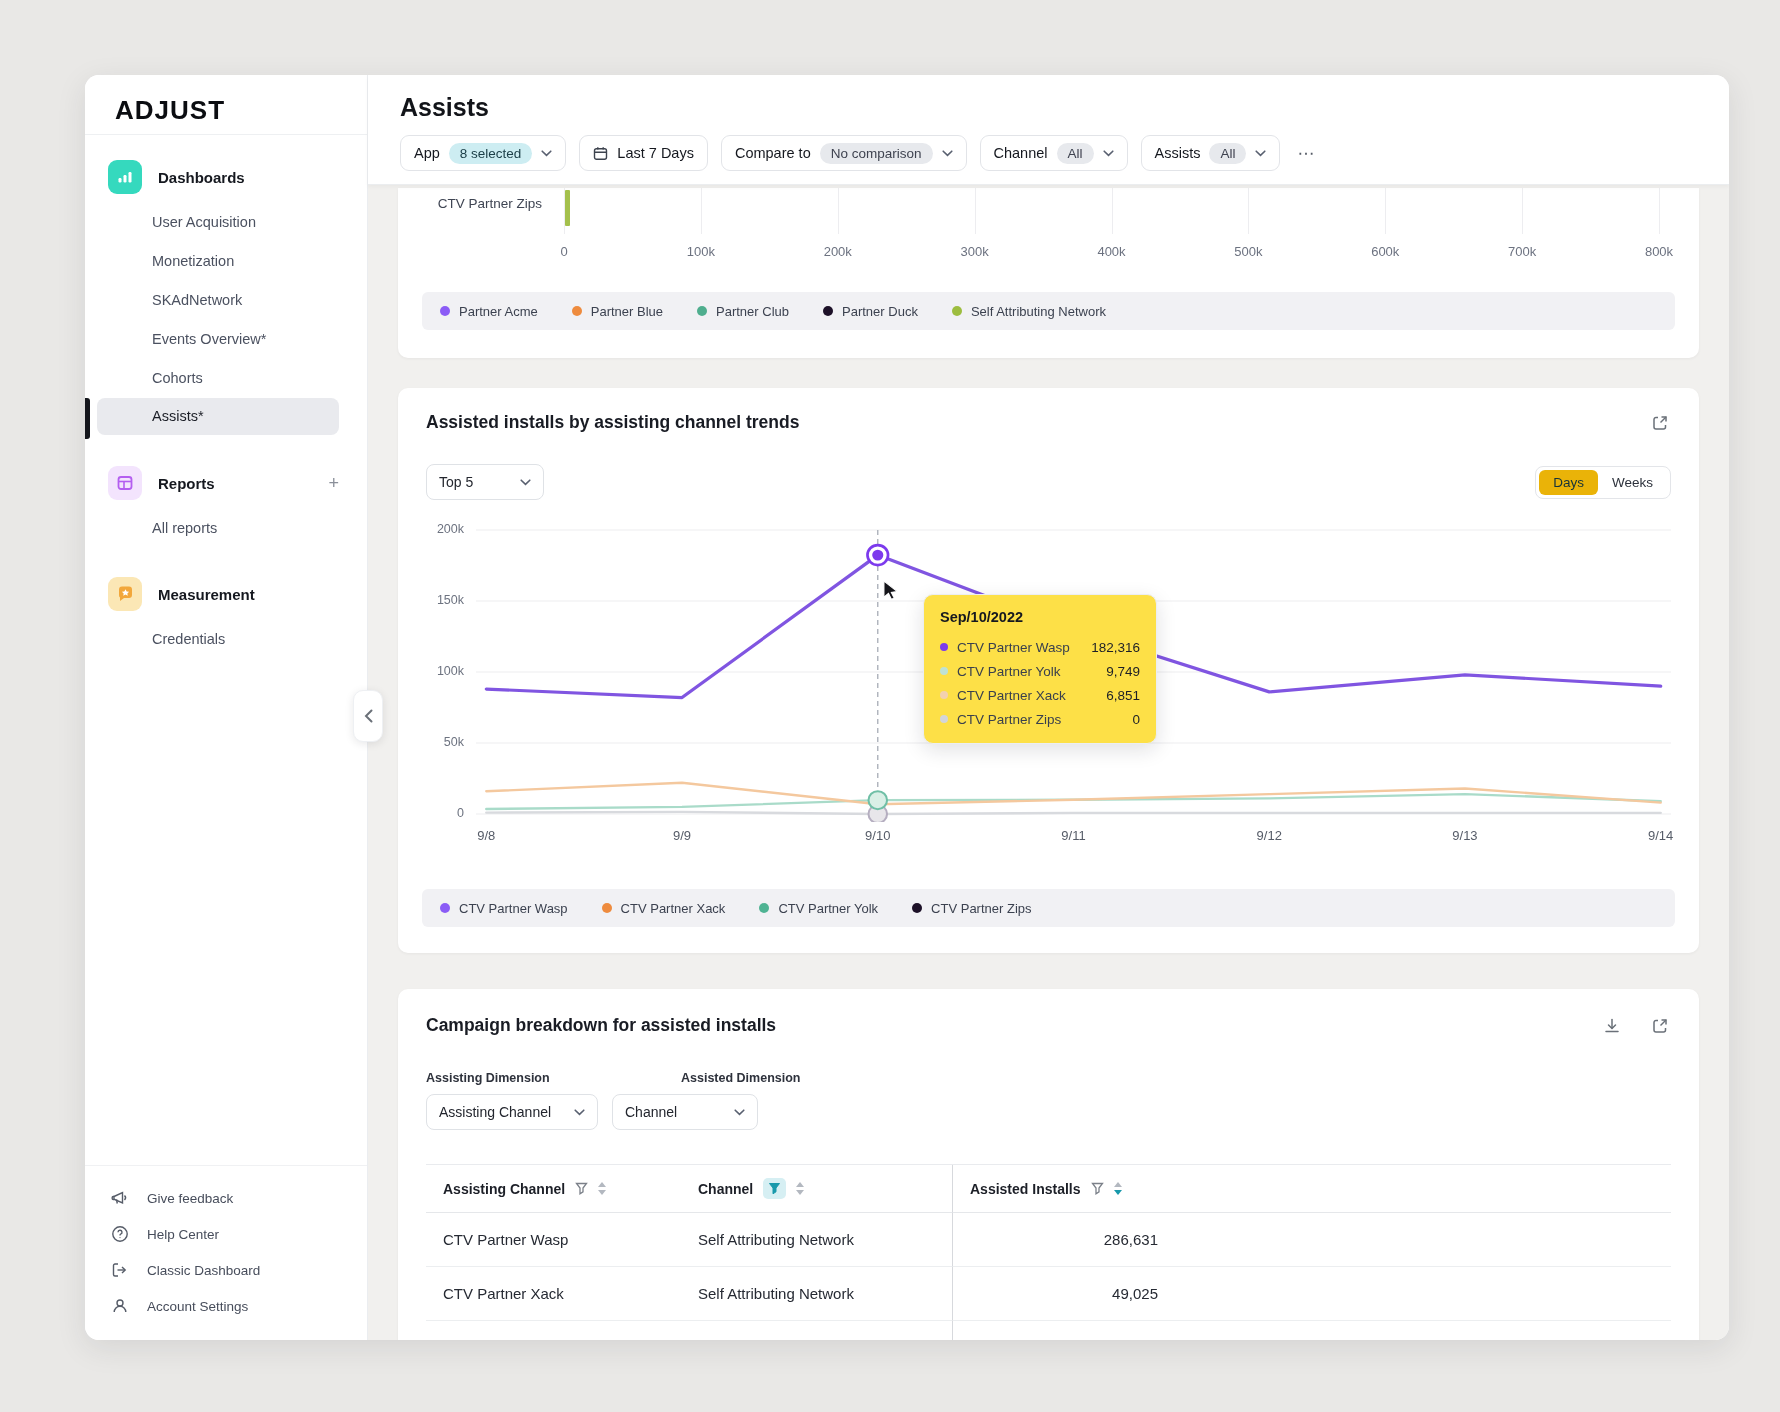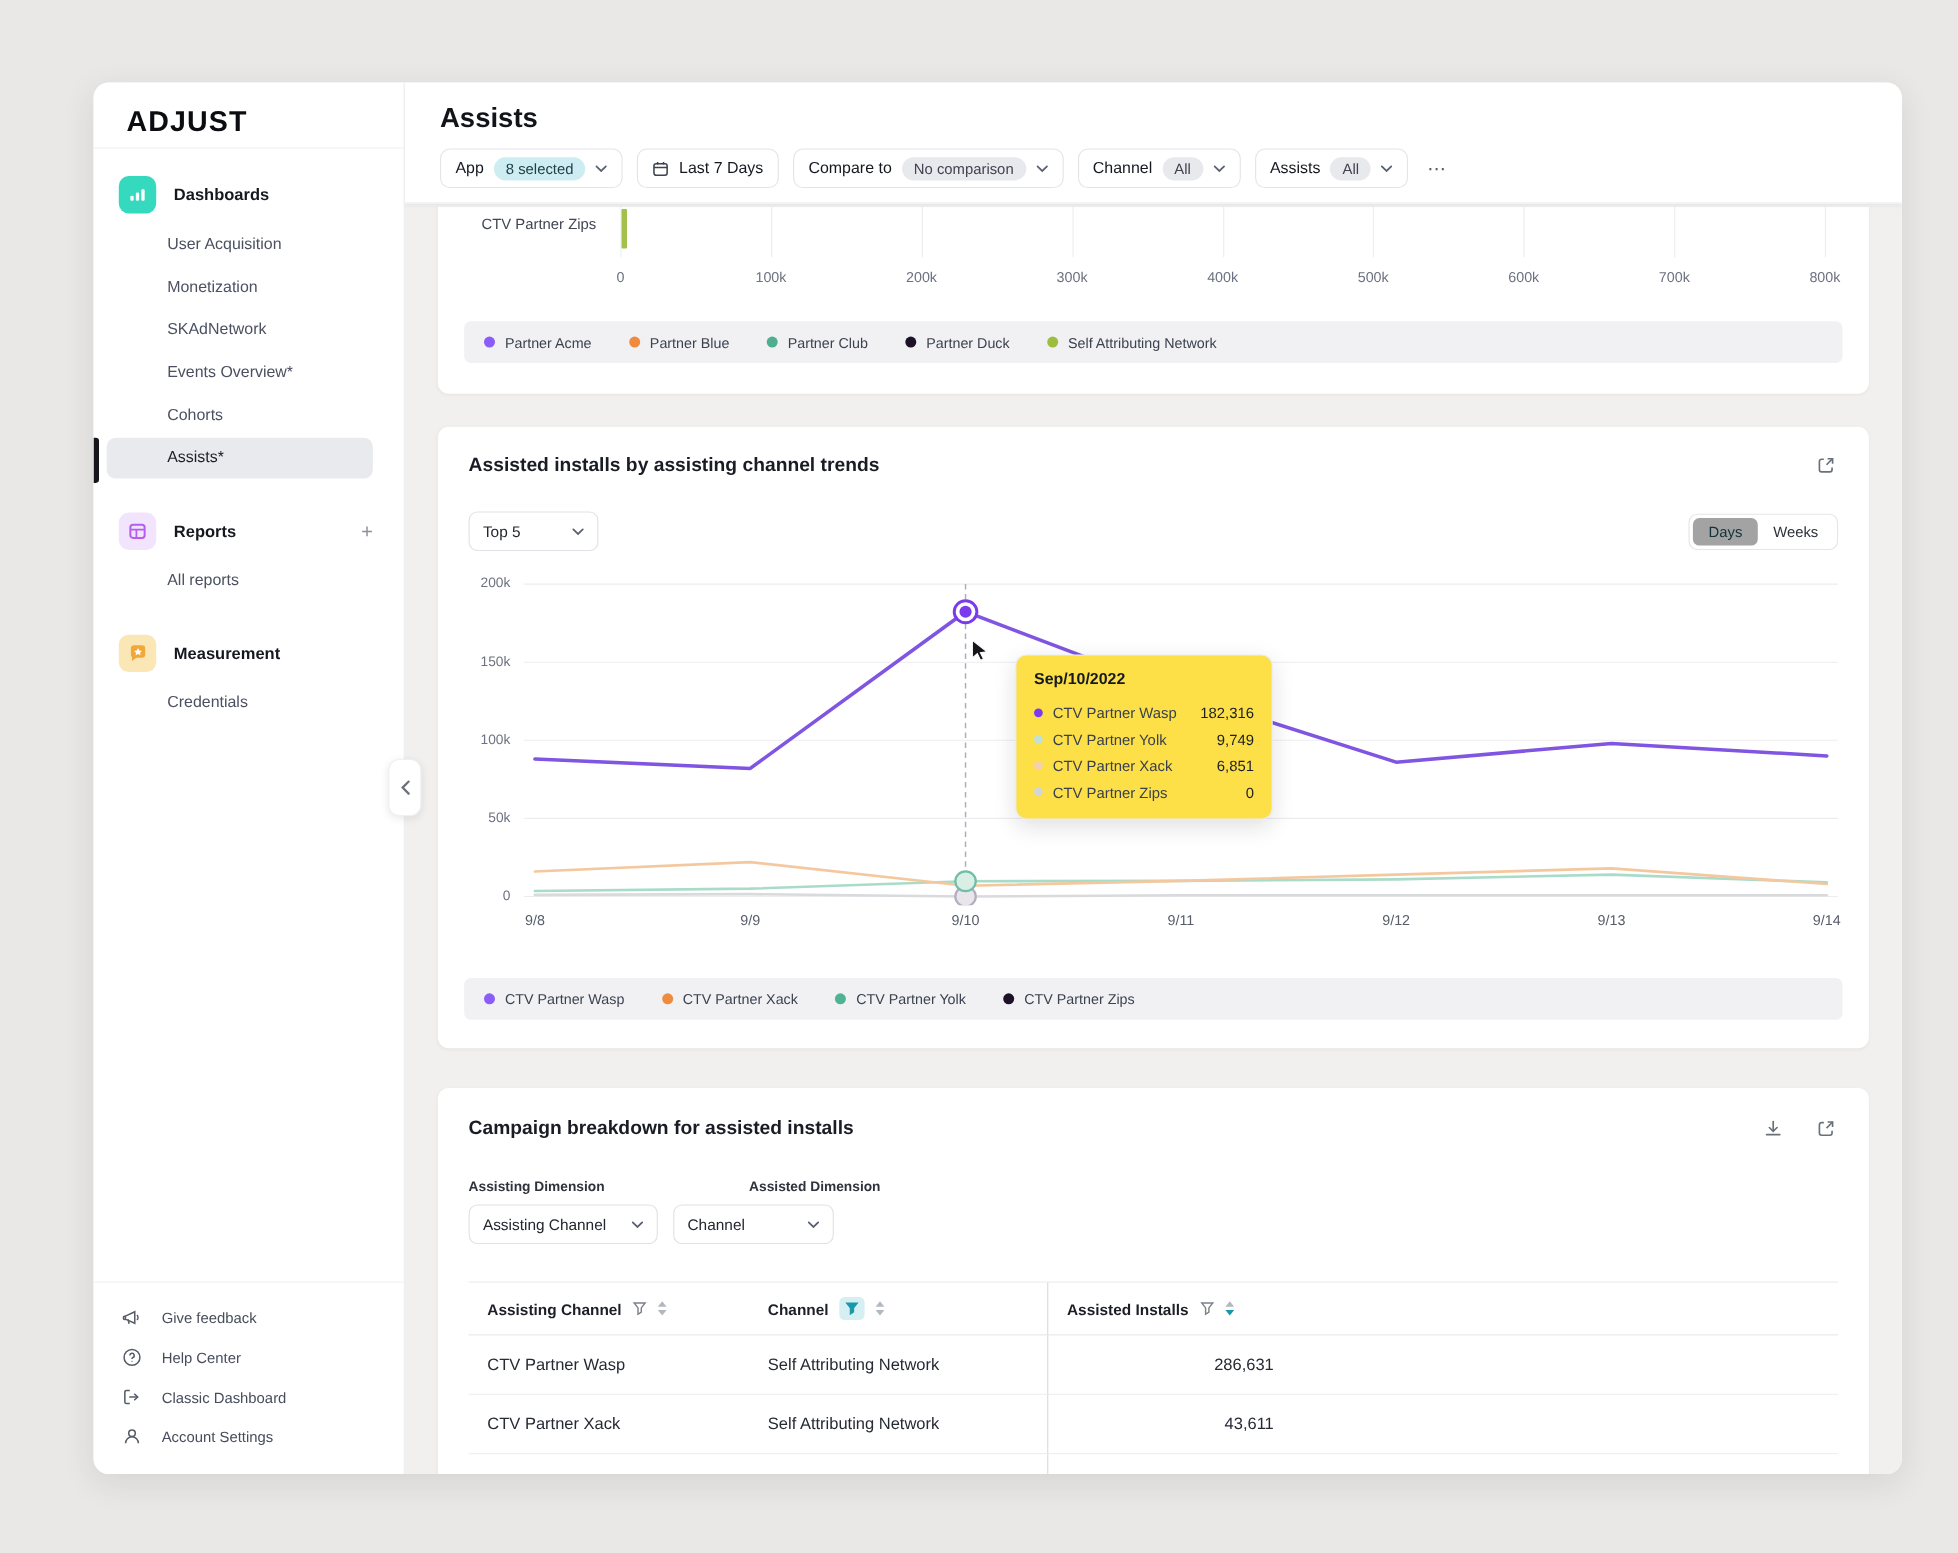--- a/index.html
+++ b/index.html
@@ -57,21 +57,21 @@
   
   .card-trend { margin-top:30px; height:565px; padding:24px 28px; position:relative; }
   .card-title-row { display:flex; align-items:flex-start; justify-content:space-between; }
   .card-title { font-size:17.5px; font-weight:700; color:#191c24; }
   .icon-btn { color:#6a7078; padding:2px; }
   .controls-row { display:flex; align-items:center; justify-content:space-between; margin-top:26px; }
   .select { display:inline-flex; align-items:center; justify-content:space-between; gap:10px; height:36px; border:1px solid #dfe2e6; border-radius:8px; padding:0 12px; font-size:14px; color:#23262e; background:#fff; }
   .sel-top5 { width:118px; }
   .toggle { display:inline-flex; align-items:center; border:1px solid #e3e5e9; border-radius:8px; padding:3px; background:#fff; }
   .tg { padding:5px 14px; font-size:13.5px; color:#2c313b; border-radius:6px; }
-  .tg.active { background:#a3a3a3; color:#14323a; font-weight:500; }
+  .tg.active { background:#eab308; color:#14323a; font-weight:500; }
   .chart-zone { position:relative; margin-top:22px; margin-left:50px; height:300px; }
   .chart-zone svg.plot-svg { position:absolute; inset:0; width:100%; height:100%; }
   .ylab { position:absolute; left:-58px; width:46px; text-align:right; font-size:12.5px; color:#6d7380; }
   .xlab { position:absolute; top:306px; transform:translateX(-50%); font-size:13px; color:#565c68; }
   .tooltip { position:absolute; left:447px; top:72px; width:234px; background:#fde047; border:1px solid #eceef1; border-radius:10px; box-shadow:0 6px 20px rgba(25,25,35,.13); padding:14px 16px 12px; z-index:4; }
   .tt-title { font-size:14.5px; font-weight:700; color:#15181f; margin-bottom:10px; }
   .tt-row { display:flex; align-items:center; gap:9px; font-size:13.5px; color:#3a404d; height:24px; }
   .tt-dot { width:8px; height:8px; border-radius:50%; flex:0 0 8px; }
   .tt-name { flex:1; }
   .tt-val { color:#1c1f27; }
@@ -477,21 +477,21 @@
           </div>
           <div class="th"></div>
 
           <div class="td">CTV Partner Wasp</div>
           <div class="td divR">Self Attributing Network</div>
           <div class="td num">286,631</div>
           <div class="td"></div>
 
           <div class="td">CTV Partner Xack</div>
           <div class="td divR">Self Attributing Network</div>
-          <div class="td num">43,611</div>
+          <div class="td num">49,025</div>
           <div class="td"></div>
 
           <div class="td tr-partial"></div>
           <div class="td tr-partial divR"></div>
           <div class="td tr-partial"></div>
           <div class="td tr-partial"></div>
         </div>
       </div>
 
     </div>

